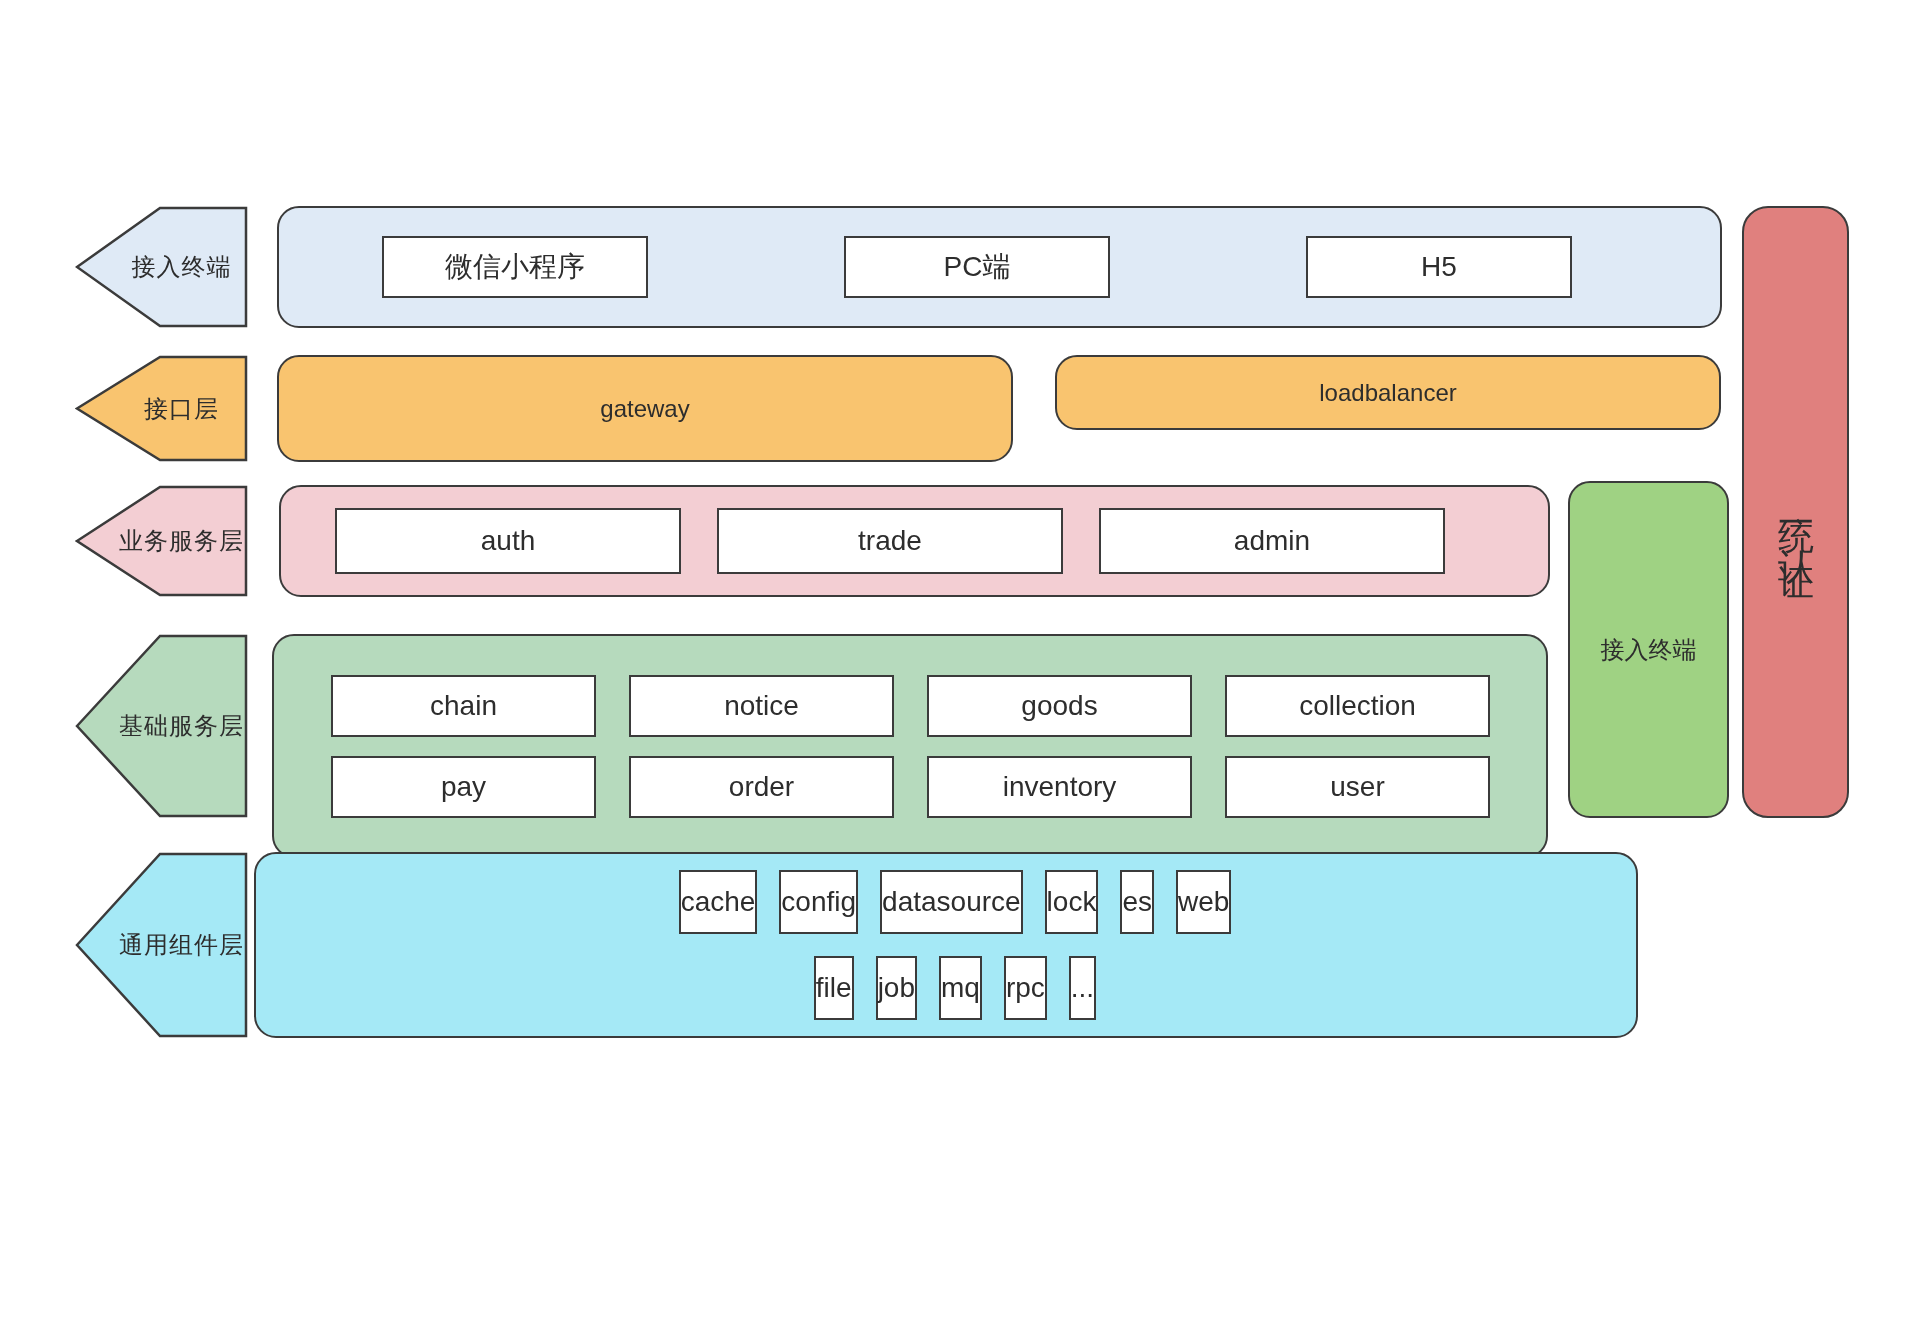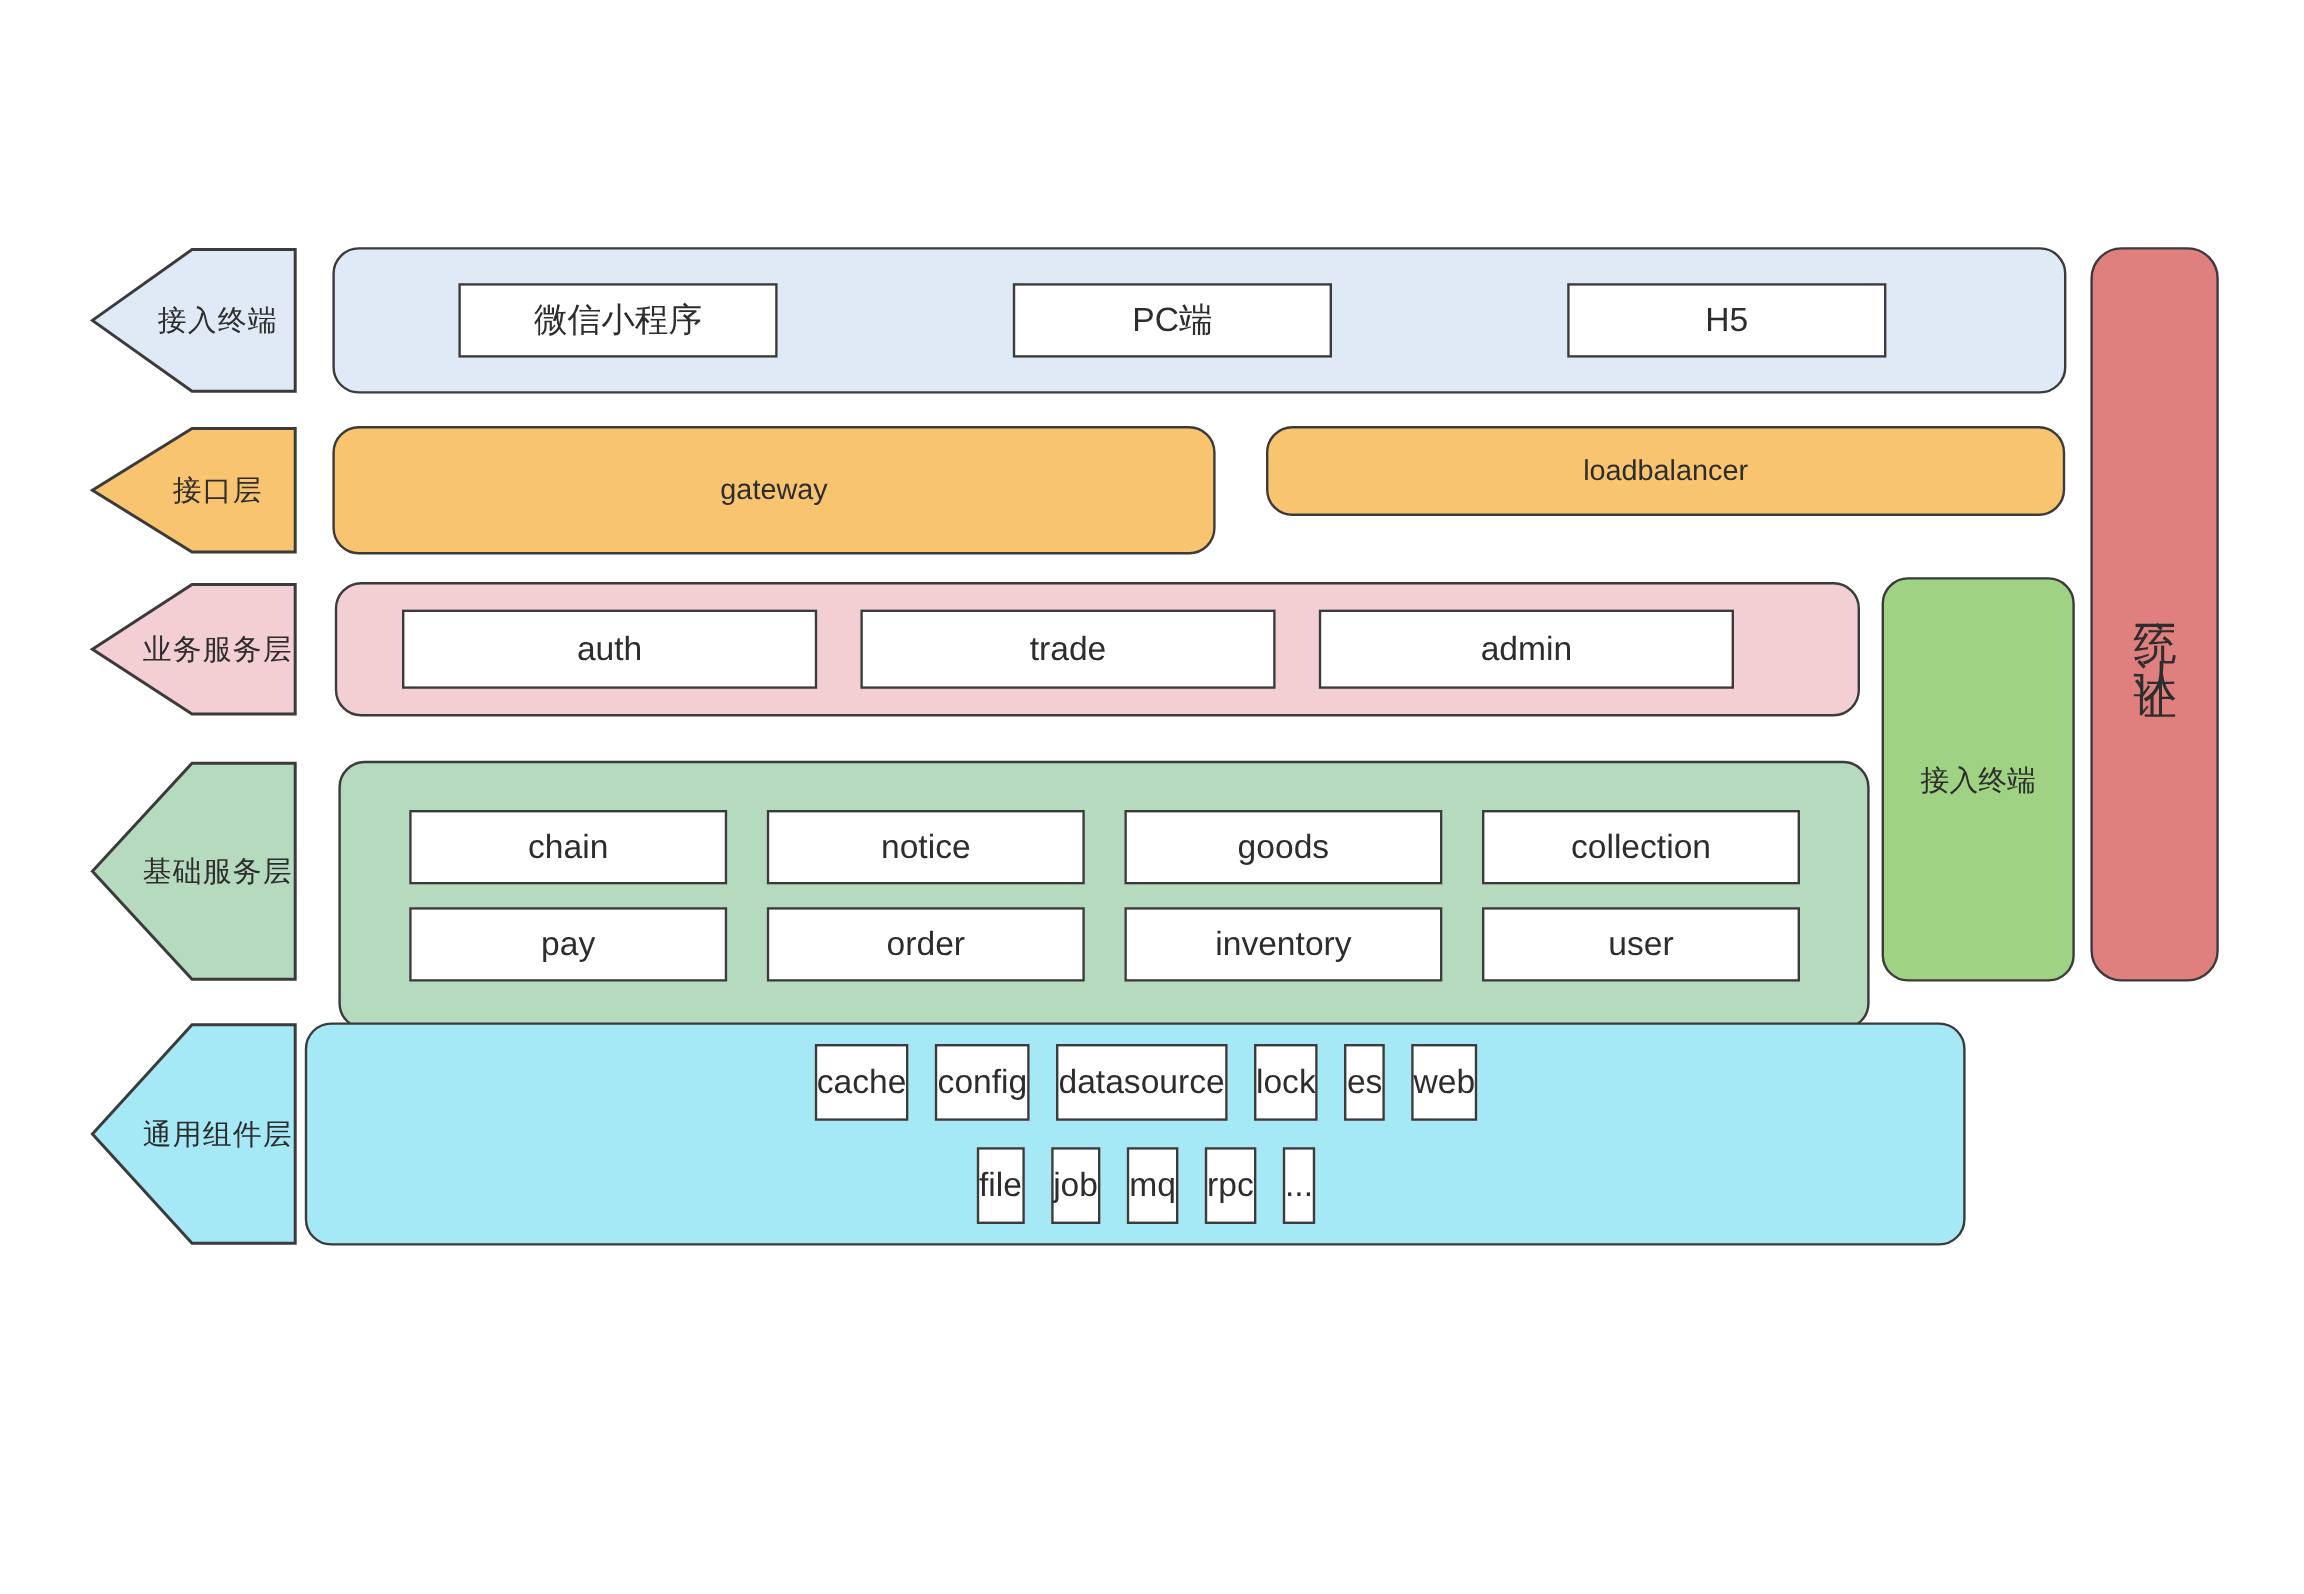--- a/index.html
+++ b/index.html
@@ -37,21 +37,21 @@
 
   
   .band{position:absolute;border:2.5px solid var(--c-stroke);border-radius:22px;display:flex;align-items:center;}
   .b-terminal{left:277px;top:206px;width:1445px;height:122px;background:var(--c-terminal);
               justify-content:space-between;padding:0 148px 0 103px;}
   .b-gateway{left:277px;top:355px;width:736px;height:107px;background:var(--c-interface);justify-content:center;}
   .b-loadbalancer{left:1055px;top:355px;width:666px;height:75px;background:var(--c-interface);justify-content:center;}
   .b-business{left:279px;top:485px;width:1271px;height:112px;background:var(--c-business);
               justify-content:flex-start;gap:36px;padding-left:54px;}
   .b-base{left:272px;top:634px;width:1276px;height:224px;background:var(--c-base);
-          flex-direction:column;justify-content:center;gap:19px;align-items:flex-start;padding-left:57px;margin-left:10px;}
+          flex-direction:column;justify-content:center;gap:19px;align-items:flex-start;padding-left:57px;}
   .b-common{left:254px;top:852px;width:1384px;height:186px;background:var(--c-common);
             flex-direction:column;justify-content:center;gap:22px;align-items:center;padding:0 30px 0 48px;}
 
   .band-title{font-size:24px;}
 
   
   .wbox{background:var(--c-box);border:2px solid var(--c-stroke);display:flex;align-items:center;justify-content:center;
         font-size:28px;white-space:nowrap;}
   .wbox.t{width:266px;height:62px;}
   .wbox.s{width:346px;height:66px;}

